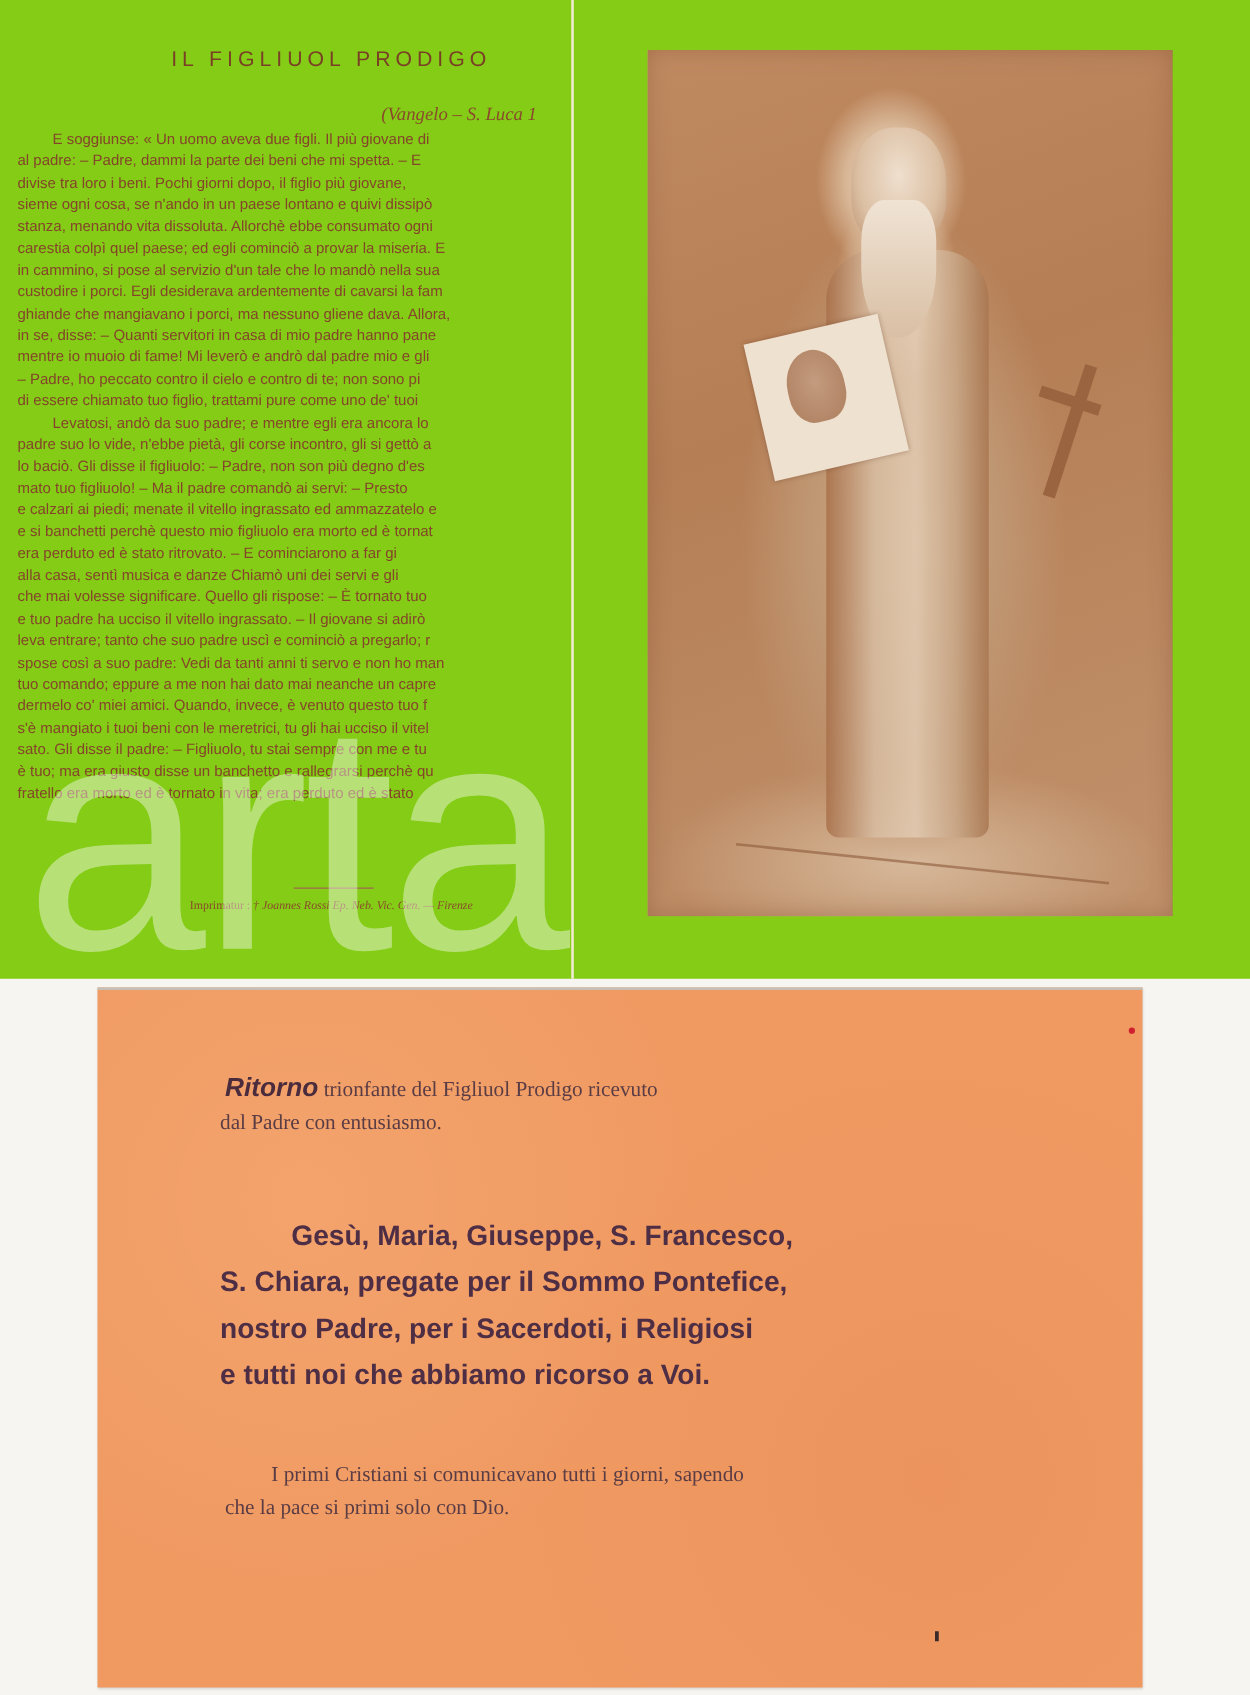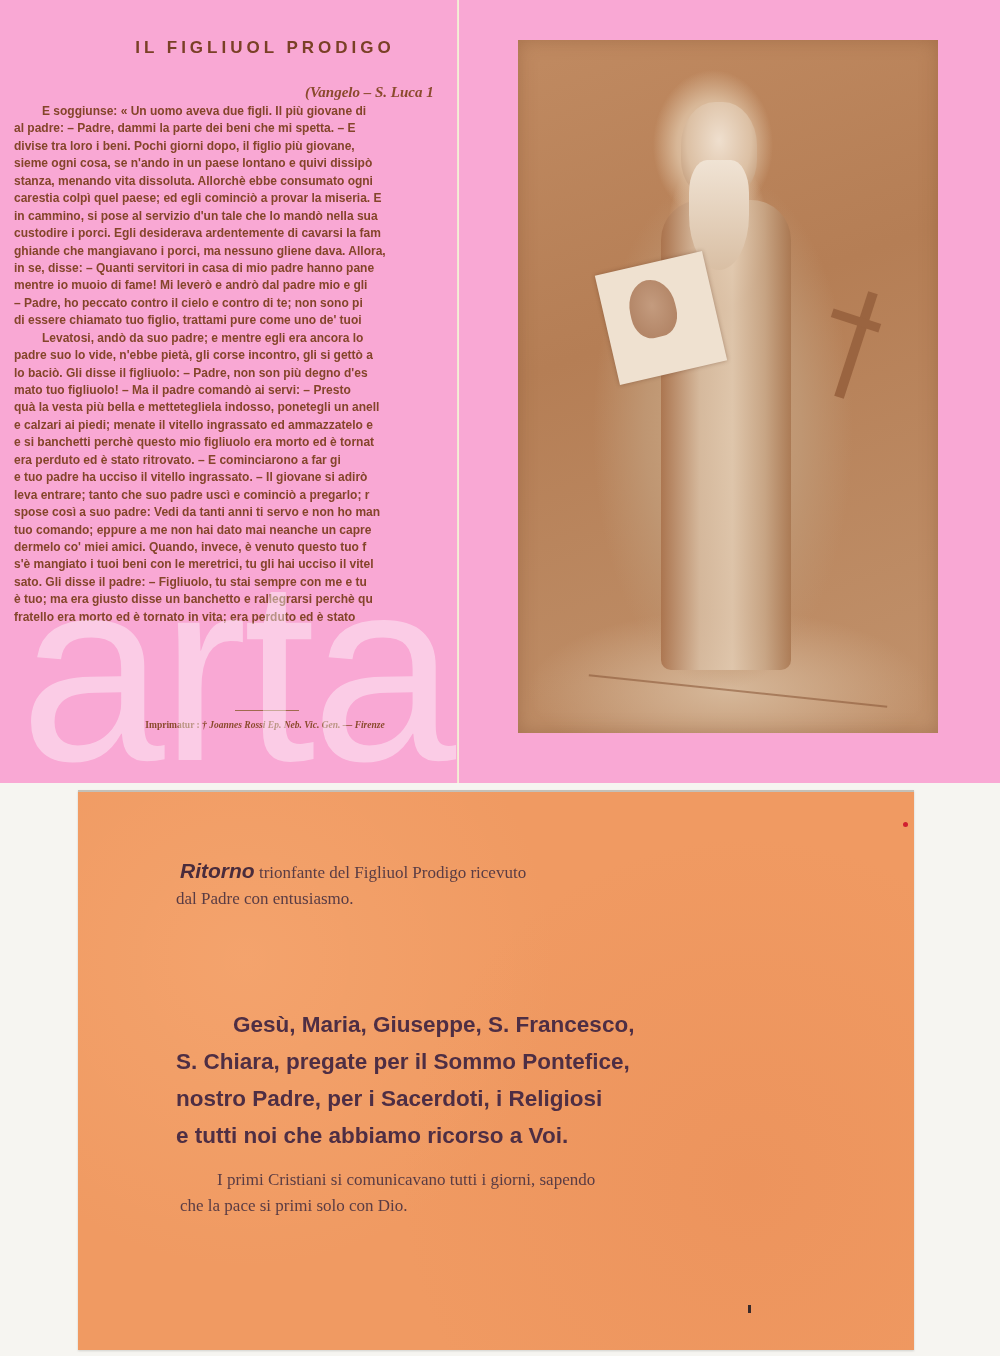--- a/index.html
+++ b/index.html
@@ -1,22 +1,21 @@
 <!DOCTYPE html>
 <html><head>
 <meta charset="utf-8">
 <style>
   * { box-sizing: border-box; margin: 0; padding: 0; }
   html, body { width: 1000px; height: 1356px; background: #f6f5f1; overflow: hidden; }
   body { position: relative; font-family: "Liberation Serif", serif; }
 
   .sheet-top {
     position: absolute; left: 0; top: 0; width: 1000px; height: 783px;
-    background: #f9a8d4;
-    font-weight: bold;
+    background: #84cc16;
   }
   .fold-line {
     position: absolute; left: 457px; top: 0; width: 2px; height: 783px;
     background: linear-gradient(to right, #efe6cf, #f8f0db);
   }
   .left-page {
     position: absolute; left: 0; top: 0; width: 457px; height: 783px; overflow: hidden;
     color: #8a4a2c;
   }
   .title {
@@ -102,21 +101,21 @@
   .card-intro {
     position: absolute; left: 180px; top: 858px; width: 640px;
     font-family: "Liberation Serif", serif; font-size: 17px; line-height: 26px; color: #5a3c44;
   }
   .card-intro .bold { font-family: "Liberation Sans", sans-serif; font-weight: bold; font-size: 21px; color: #4a2c3c; font-style: italic; }
   .card-intro .line2 { position: relative; left: -4px; }
 
   .prayer {
     position: absolute; left: 176px; top: 970px; width: 640px;
     font-family: "Liberation Sans", sans-serif; font-weight: bold; font-size: 22.5px;
-    line-height: 37px; color: #4e2e44; white-space: nowrap; margin-top: 36px;
+    line-height: 37px; color: #4e2e44; white-space: nowrap;
   }
   .prayer .indent { padding-left: 57px; }
 
   .closing {
     position: absolute; left: 180px; top: 1167px; width: 640px;
     font-family: Liberation Serif, serif; font-size: 17px; line-height: 26px; color: #5a3c44; white-space: nowrap;
   }
   .closing .indent { padding-left: 37px; }
   .speck { position: absolute; width: 3px; height: 8px; background: #3a2a2a; left: 748px; top: 1305px; }
   .red-dot { position: absolute; width: 5px; height: 5px; border-radius: 50%; background: #d02030; left: 903px; top: 820px; }
@@ -139,24 +138,25 @@
       <div>custodire i porci. Egli desiderava ardentemente di cavarsi la fam</div>
       <div>ghiande che mangiavano i porci, ma nessuno gliene dava. Allora,</div>
       <div>in se, disse: – Quanti servitori in casa di mio padre hanno pane</div>
       <div>mentre io muoio di fame! Mi leverò e andrò dal padre mio e gli</div>
       <div>– Padre, ho peccato contro il cielo e contro di te; non sono pi</div>
       <div>di essere chiamato tuo figlio, trattami pure come uno de' tuoi</div>
       <div class="indent">Levatosi, andò da suo padre; e mentre egli era ancora lo</div>
       <div>padre suo lo vide, n'ebbe pietà, gli corse incontro, gli si gettò a</div>
       <div>lo baciò. Gli disse il figliuolo: – Padre, non son più degno d'es</div>
       <div>mato tuo figliuolo! – Ma il padre comandò ai servi: – Presto</div>
-      <div>quà la vesta più bella e mettetegliela indosso, ponetegli un anell</div>
       <div>e calzari ai piedi; menate il vitello ingrassato ed ammazzatelo e</div>
       <div>e si banchetti perchè questo mio figliuolo era morto ed è tornat</div>
       <div>era perduto ed è stato ritrovato. – E cominciarono a far gi</div>
+      <div>alla casa, sentì musica e danze Chiamò uni dei servi e gli</div>
+      <div>che mai volesse significare. Quello gli rispose: – È tornato tuo</div>
       <div>e tuo padre ha ucciso il vitello ingrassato. – Il giovane si adirò</div>
       <div>leva entrare; tanto che suo padre uscì e cominciò a pregarlo; r</div>
       <div>spose così a suo padre: Vedi da tanti anni ti servo e non ho man</div>
       <div>tuo comando; eppure a me non hai dato mai neanche un capre</div>
       <div>dermelo co' miei amici. Quando, invece, è venuto questo tuo f</div>
       <div>s'è mangiato i tuoi beni con le meretrici, tu gli hai ucciso il vitel</div>
       <div>sato. Gli disse il padre: – Figliuolo, tu stai sempre con me e tu</div>
       <div>è tuo; ma era giusto disse un banchetto e rallegrarsi perchè qu</div>
       <div>fratello era morto ed è tornato in vita; era perduto ed è stato</div>
     </div>

